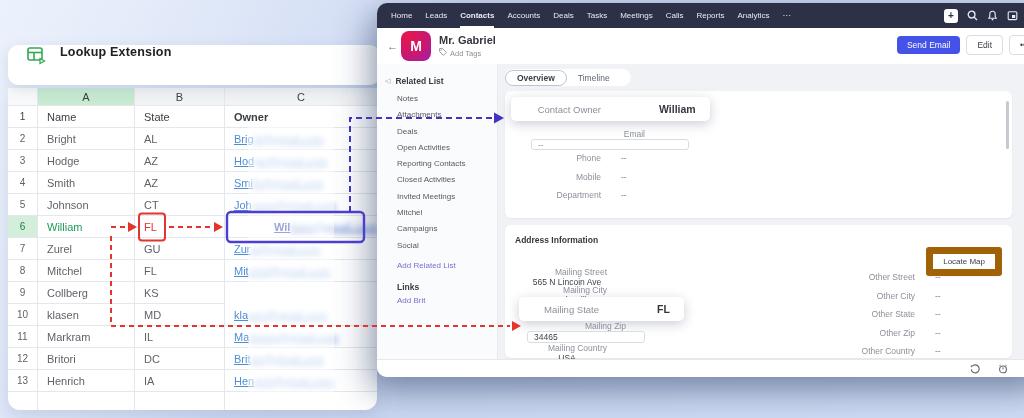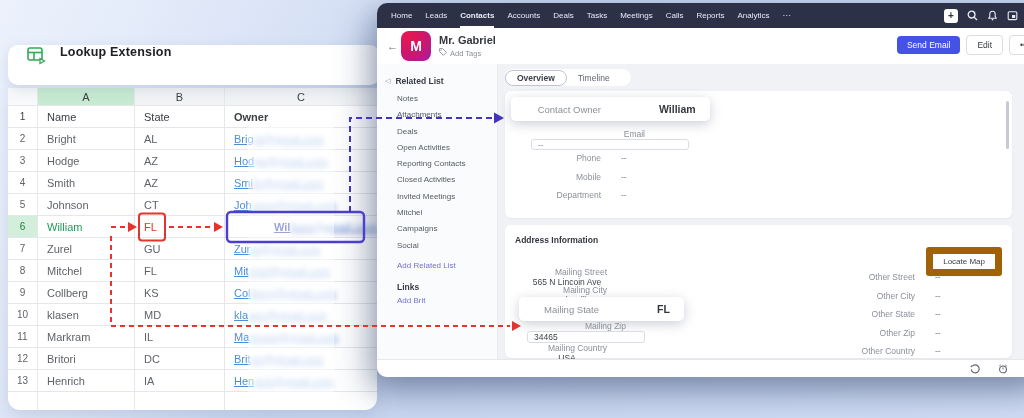--- a/index.html
+++ b/index.html
@@ -201,23 +201,20 @@
         <div class="cell b">FL</div>
         <div class="cell c">
           <a class="owner-link"><span class="op">Mit</span><span class="or">chel@gmail.com</span></a>
         </div>
       </div>
 
       <div class="srow">
         <div class="cell num">9</div>
         <div class="cell a">Collberg</div>
         <div class="cell b">KS</div>
-        <div class="cell c">
-          <a class="owner-link"><span class="op">Col</span><span class="or">lberg@gmail.com</span></a>
-        </div>
       </div>
 
       <div class="srow">
         <div class="cell num">10</div>
         <div class="cell a">klasen</div>
         <div class="cell b">MD</div>
         <div class="cell c">
           <a class="owner-link"><span class="op">kla</span><span class="or">sen@gmail.com</span></a>
         </div>
       </div>

